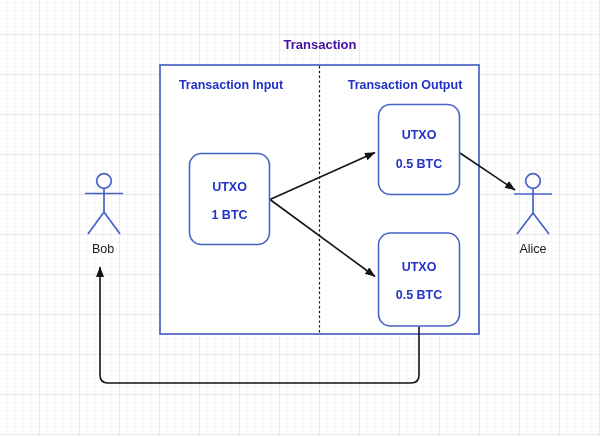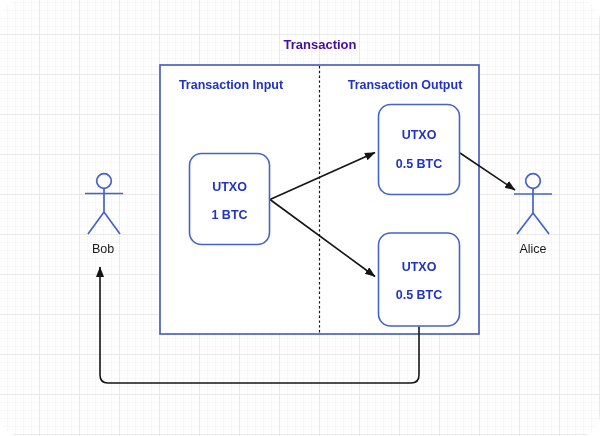--- a/index.html
+++ b/index.html
@@ -6,21 +6,20 @@
   .stage {
     position:relative; width:600px; height:436px; overflow:hidden;
     background-color:#ffffff;
     background-image:
       linear-gradient(to right, #e9e9e9 1px, transparent 1px),
       linear-gradient(to bottom, #e9e9e9 1px, transparent 1px),
       linear-gradient(to right, #f7f7f7 1px, transparent 1px),
       linear-gradient(to bottom, #f7f7f7 1px, transparent 1px);
     background-size: 40px 40px, 40px 40px, 8px 8px, 8px 8px;
     background-position: 39px 0, 0 34px, 7px 0, 0 2px;
-    border-radius: 21px;
   }
   svg { position:absolute; left:0; top:0; }
   text {
     font-family:"Liberation Sans", sans-serif;
     font-size:12.5px;
   }
   .t-title { fill:#440e9e; font-weight:bold; font-size:13px; }
   .t-blue  { fill:#2132c8; font-weight:bold; }
   .t-black { fill:#1a1a1a; }
   .shape   { fill:#ffffff; stroke:#4058c0; stroke-width:1.6; }

